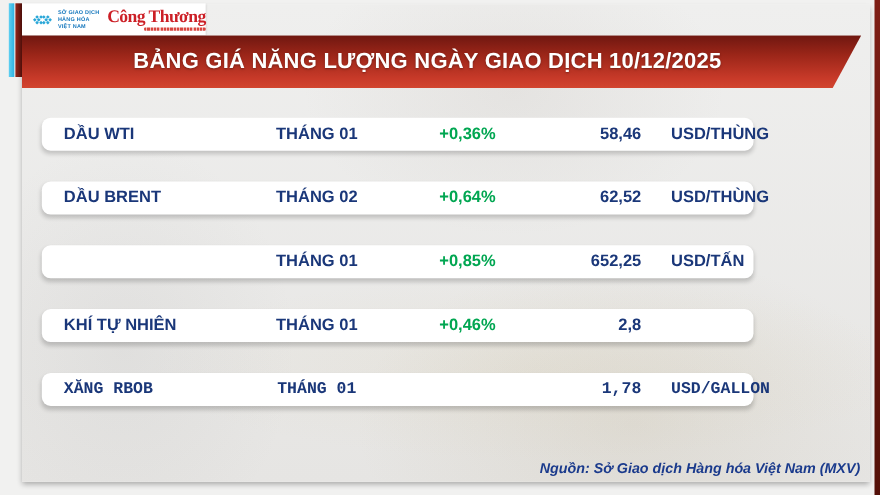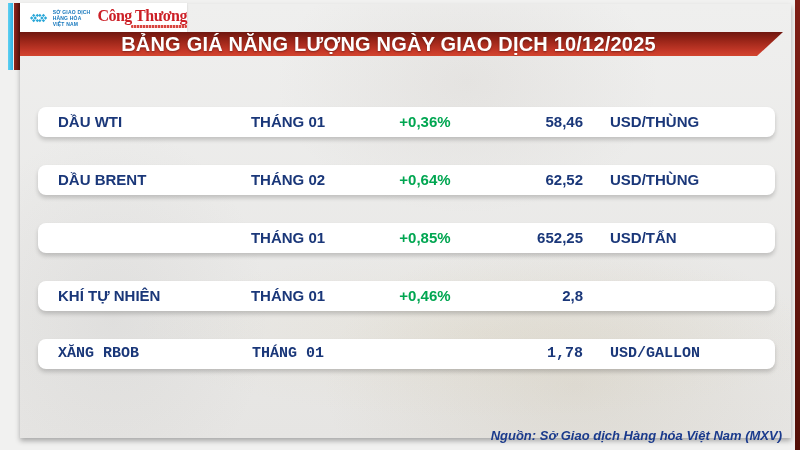--- a/index.html
+++ b/index.html
@@ -26,39 +26,39 @@
     display:flex;align-items:center;padding-left:7px;box-sizing:border-box;
     box-shadow:0 1px 2px rgba(0,0,0,0.15);}
   .mxv-text{margin-left:4px;font-size:5px;line-height:6px;font-weight:bold;
     color:#1577bd;letter-spacing:0.2px;white-space:nowrap;}
   .ct-block{margin-left:7px;display:flex;flex-direction:column;align-items:flex-end;}
   .ct-text{font-family:"Liberation Serif","DejaVu Serif",serif;font-weight:bold;
     font-size:16px;line-height:16px;color:#cc1f26;letter-spacing:-0.5px;white-space:nowrap;}
   .ct-tagline{width:56px;height:3px;margin-top:1px;border-radius:1px;
     background:repeating-linear-gradient(90deg,#d8453f 0 2px,#f2b9b6 2px 3px);}
   
-  .banner{position:absolute;left:20px;top:32px;width:763px;height:24px;
+  .banner{position:absolute;left:20px;top:32px;width:763px;height:48px;
     background:linear-gradient(180deg,#6f1710 0%,#9c2619 38%,#c83a29 82%,#d2452f 100%);
     clip-path:polygon(0 0,100% 0,calc(100% - 26px) 100%,0 100%);
     display:flex;align-items:center;justify-content:center;}
   .banner-title{color:#ffffff;font-weight:bold;font-size:20px;letter-spacing:0.2px;
     text-shadow:0 1px 2px rgba(0,0,0,0.35);padding-right:26px;white-space:nowrap;}
   
-  .row{position:absolute;left:38px;width:737px;height:30px;background:#ffffff;
+  .row{position:absolute;left:38px;width:647px;height:30px;background:#ffffff;
     border-radius:8px;box-shadow:0 3px 4px rgba(0,0,0,0.18);}
   .row .cell{position:absolute;top:0;height:30px;line-height:30px;font-size:15px;
     font-weight:bold;color:#1a3779;white-space:nowrap;}
   .c-name{left:20px;}
   .c-month{left:180px;width:140px;text-align:center;}
   .c-change{left:317px;width:140px;text-align:center;}
   .c-price{left:415px;width:130px;text-align:right;}
   .c-unit{left:572px;}
   .r0{top:107px;} .r1{top:165px;} .r2{top:223px;} .r3{top:281px;} .r4{top:339px;font-family:Liberation Mono, monospace;}
   
-  .footer{position:absolute;top:428px;right:18px;font-size:13px;font-weight:bold;
+  .footer{position:absolute;top:418px;right:18px;font-size:13px;font-weight:bold;
     font-style:italic;color:#1a3a8c;white-space:nowrap;}
 </style>
 </head>
 <body>
 
 <div class="page">
   <div class="slide"></div>
 
   <div class="bar-blue"></div>
   <div class="bar-red-left"></div>

